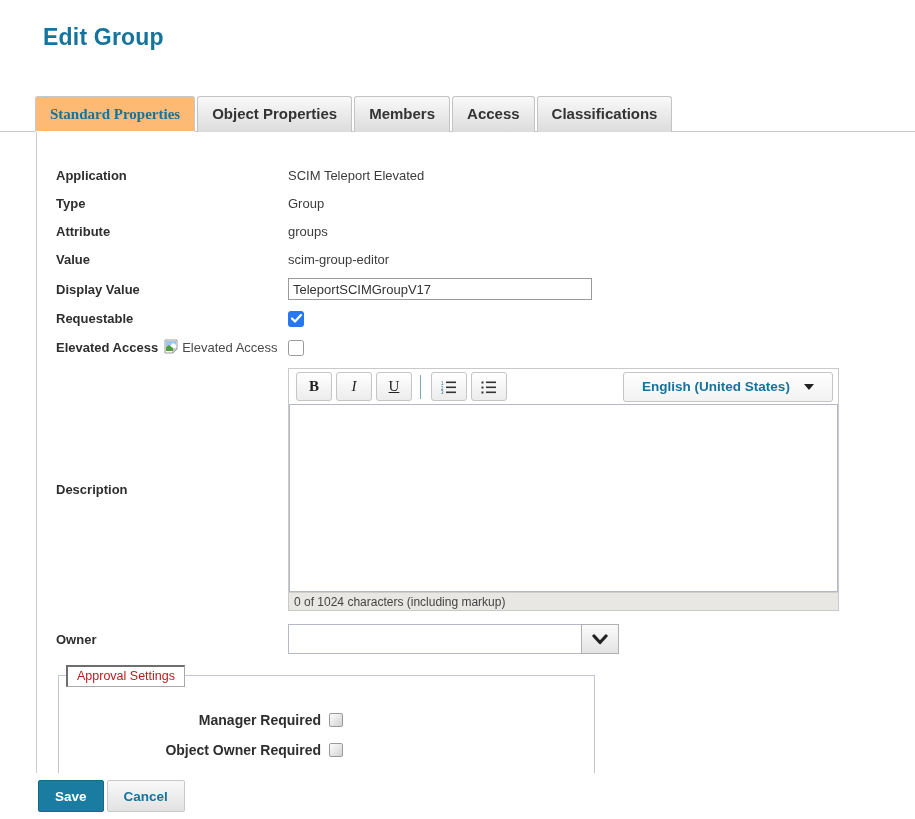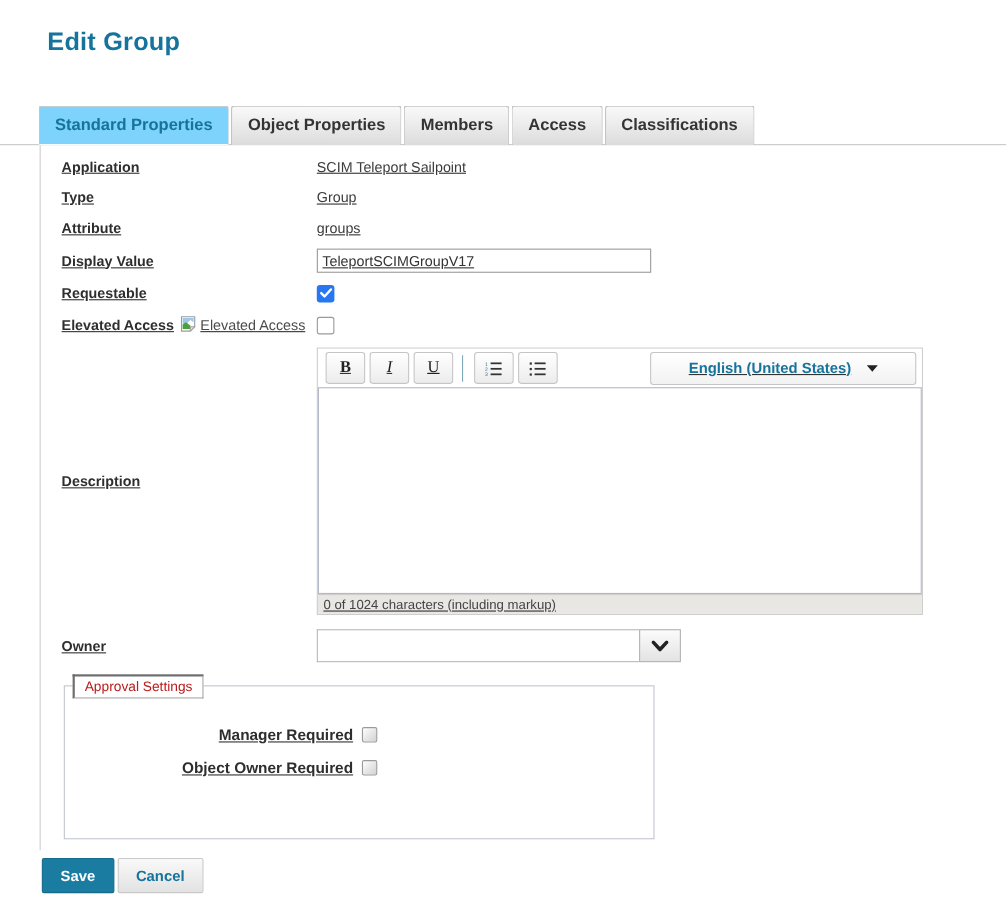--- a/index.html
+++ b/index.html
@@ -21,28 +21,29 @@
   }
   .tab {
     height: 36px; line-height: 34px; padding: 0 14px;
     font-size: 15px; font-weight: bold; color: #333;
     background: linear-gradient(#f9f9f9, #dcdcdc);
     border: 1px solid #c3c3c3; border-bottom: none;
     border-radius: 3px 3px 0 0; margin-left: 2px; margin-bottom: -1px;
     cursor: pointer; white-space: nowrap;
   }
   .tab.active {
-    background: #7dd3fc; color: #15739c;
+    background: #fdba74; color: #15739c;
     border: 1px solid #c8c8c8; border-bottom: 1px solid #ffffff;
     margin-left: 0;
+    font-family: Liberation Serif, serif;
   }
   
   .panel {
     margin-left: 36px; border-left: 1px solid #cccccc;
-    padding-top: 10px; height: 642px; text-decoration: underline;
+    padding-top: 34px; height: 642px;
   }
   .row { display: flex; align-items: center; padding-left: 19px; }
   .row.static { margin-bottom: 9px; height: 19px; }
   .form-label {
     width: 232px; flex: 0 0 232px;
     font-size: 13px; font-weight: bold; color: #2e2e2e;
   }
   .form-value { font-size: 13px; color: #3c3c3c; }
   .row-display-value { margin-bottom: 10px; }
   .text-input {
@@ -75,21 +76,21 @@
     background: linear-gradient(#ffffff, #ececec);
     display: flex; align-items: center; justify-content: center;
     font-family: "Liberation Serif", serif; font-size: 15px; color: #222;
     cursor: pointer;
   }
   .tb-btn.bold-btn { font-weight: bold; }
   .tb-btn.italic-btn { font-style: italic; }
   .tb-btn.underline-btn { text-decoration: underline; }
   .tb-sep { width: 1px; height: 24px; background: #7fa8bc; margin: 0 6px 0 8px; }
   .lang-btn {
-    margin-left: auto; margin-right: 2px; width: 242px; height: 30px;
+    margin-left: auto; margin-right: 2px; width: 210px; height: 30px;
     border: 1px solid #c5c5c5; border-radius: 3px;
     background: linear-gradient(#ffffff, #f2f2f2);
     display: flex; align-items: center; justify-content: center; gap: 14px;
     font-size: 13.5px; font-weight: bold; color: #15739c; cursor: pointer;
   }
   .caret-down {
     width: 0; height: 0; border-left: 5px solid transparent;
     border-right: 5px solid transparent; border-top: 6px solid #222;
   }
   .editor-body {
@@ -164,33 +165,37 @@
   <div class="tab">Object Properties</div>
   <div class="tab">Members</div>
   <div class="tab">Access</div>
   <div class="tab">Classifications</div>
 </div>
 
 <div class="panel">
 
   <div class="row static">
     <div class="form-label">Application</div>
-    <div class="form-value">SCIM Teleport Sailpoint</div>
+    <div class="form-value">SCIM Teleport Elevated</div>
   </div>
 
   <div class="row static">
     <div class="form-label">Type</div>
     <div class="form-value">Group</div>
   </div>
 
   <div class="row static">
     <div class="form-label">Attribute</div>
     <div class="form-value">groups</div>
   </div>
 
+  <div class="row static">
+    <div class="form-label">Value</div>
+    <div class="form-value">scim-group-editor</div>
+  </div>
 
   <div class="row row-display-value">
     <div class="form-label">Display Value</div>
     <input class="text-input" type="text" value="TeleportSCIMGroupV17" style="">
   </div>
 
   <div class="row row-check">
     <div class="form-label">Requestable</div>
     <div class="cb-blue">
       <svg width="11" height="9" viewBox="0 0 11 9">

